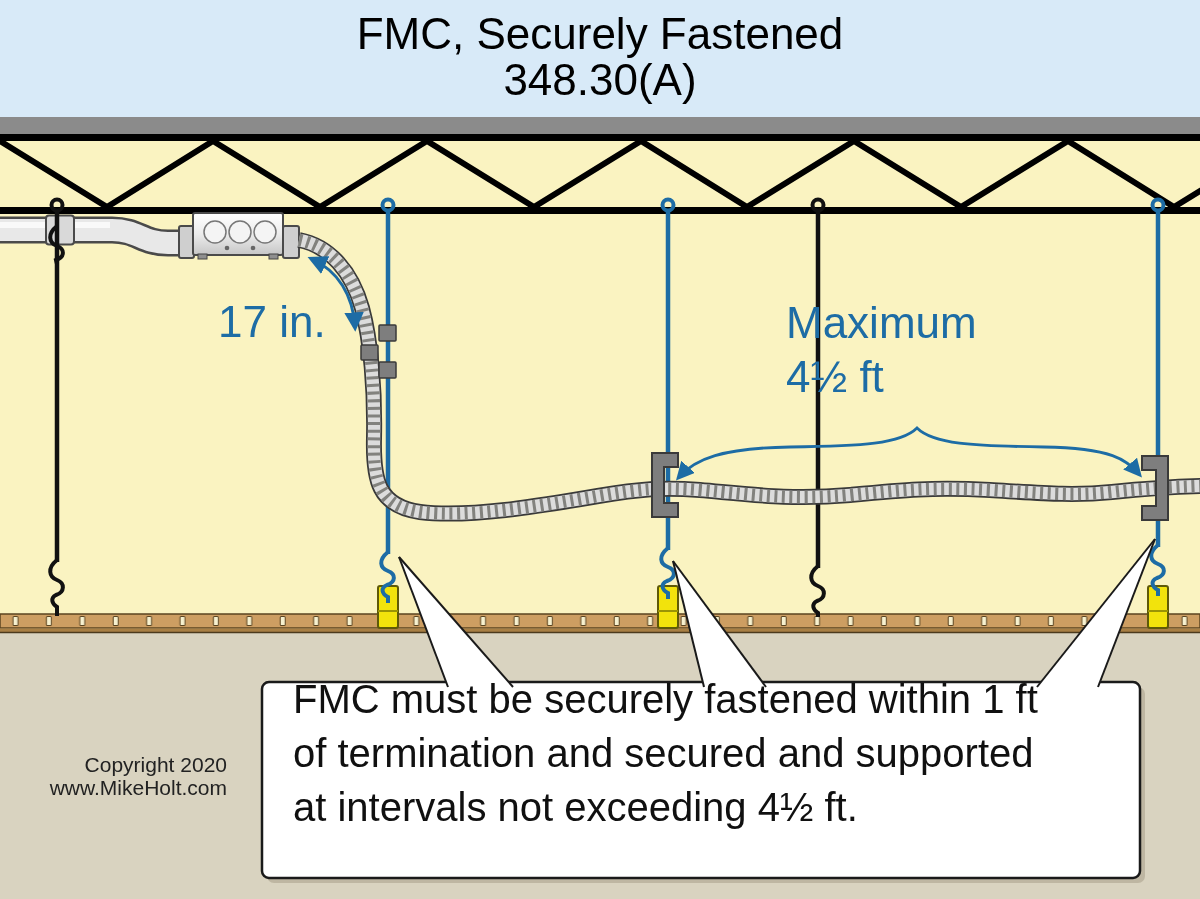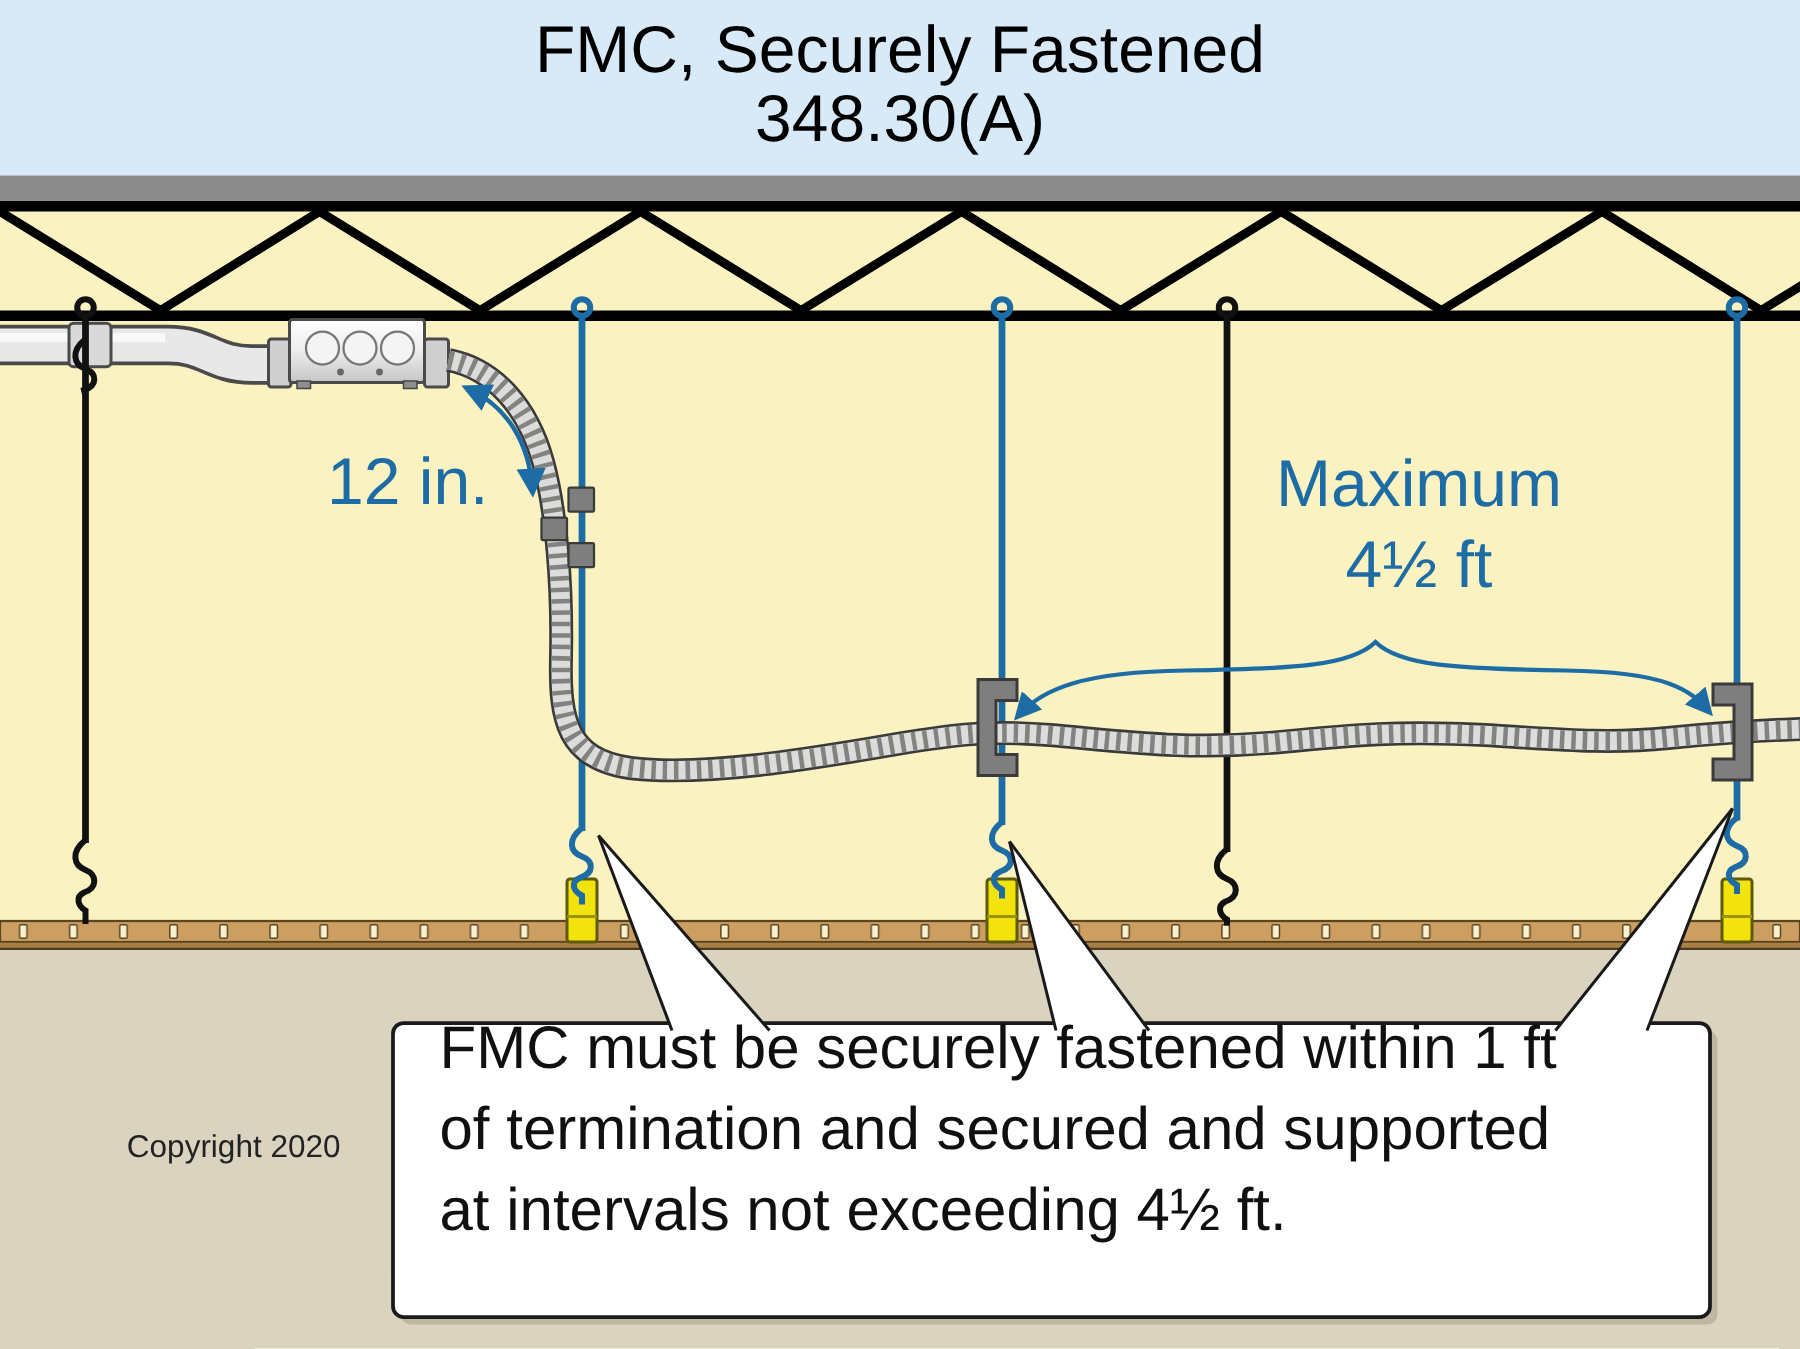--- a/index.html
+++ b/index.html
@@ -17,21 +17,21 @@
   .black-wire{stroke:var(--wire_black);}
   .clamp{fill:var(--clamp);stroke:#3a3a3a;}
   .clip{fill:var(--clip_yellow);stroke:#5f5a08;}
 
   
   .txt{position:absolute;z-index:5;}
   .title-wrap{left:0;top:11px;width:1200px;text-align:center;color:#000;
     font-size:44px;line-height:46px;}
   .title-line2{}
   .label-12in{left:218px;top:297px;font-size:44px;color:var(--blue);white-space:nowrap;}
-  .label-max{left:786px;top:296px;width:320px;text-align:center;font-size:44px;
+  .label-max{left:786px;top:296px;width:320px;text-align:left;font-size:44px;
     line-height:54px;color:var(--blue);}
   .callout-text{left:262px;top:657px;width:878px;height:196px;box-sizing:border-box;
     padding:15px 18px 0 31px;font-size:40px;line-height:54px;color:#101010;}
   .copyright{left:27px;top:753px;width:200px;text-align:right;font-size:21px;
     line-height:23px;color:#222;}
 </style>
 </head>
 <body>
 
 <div id="stage">
@@ -161,30 +161,31 @@
     <line x1="1155" y1="539" x2="1037" y2="687" stroke="#1a1a1a" stroke-width="2"></line>
     <line x1="1155" y1="539" x2="1098" y2="687" stroke="#1a1a1a" stroke-width="2"></line>
   </g>
 </svg>
 
 <div class="txt title-wrap">
   <div>FMC, Securely Fastened</div>
   <div class="title-line2">348.30(A)</div>
 </div>
 
-<div class="txt label-12in">12 in.</div>
+<div class="txt label-12in">17 in.</div>
 
 <div class="txt label-max">
   <div>Maximum</div>
   <div>4½ ft</div>
 </div>
 
 <div class="txt callout-text">
   <div>FMC must be securely fastened within 1 ft</div>
   <div>of termination and secured and supported</div>
   <div>at intervals not exceeding 4½ ft.</div>
 </div>
 
 <div class="txt copyright">
   <div>Copyright 2020</div>
+  <div>www.MikeHolt.com</div>
 </div>
 
 </div>
 
 </body></html>

